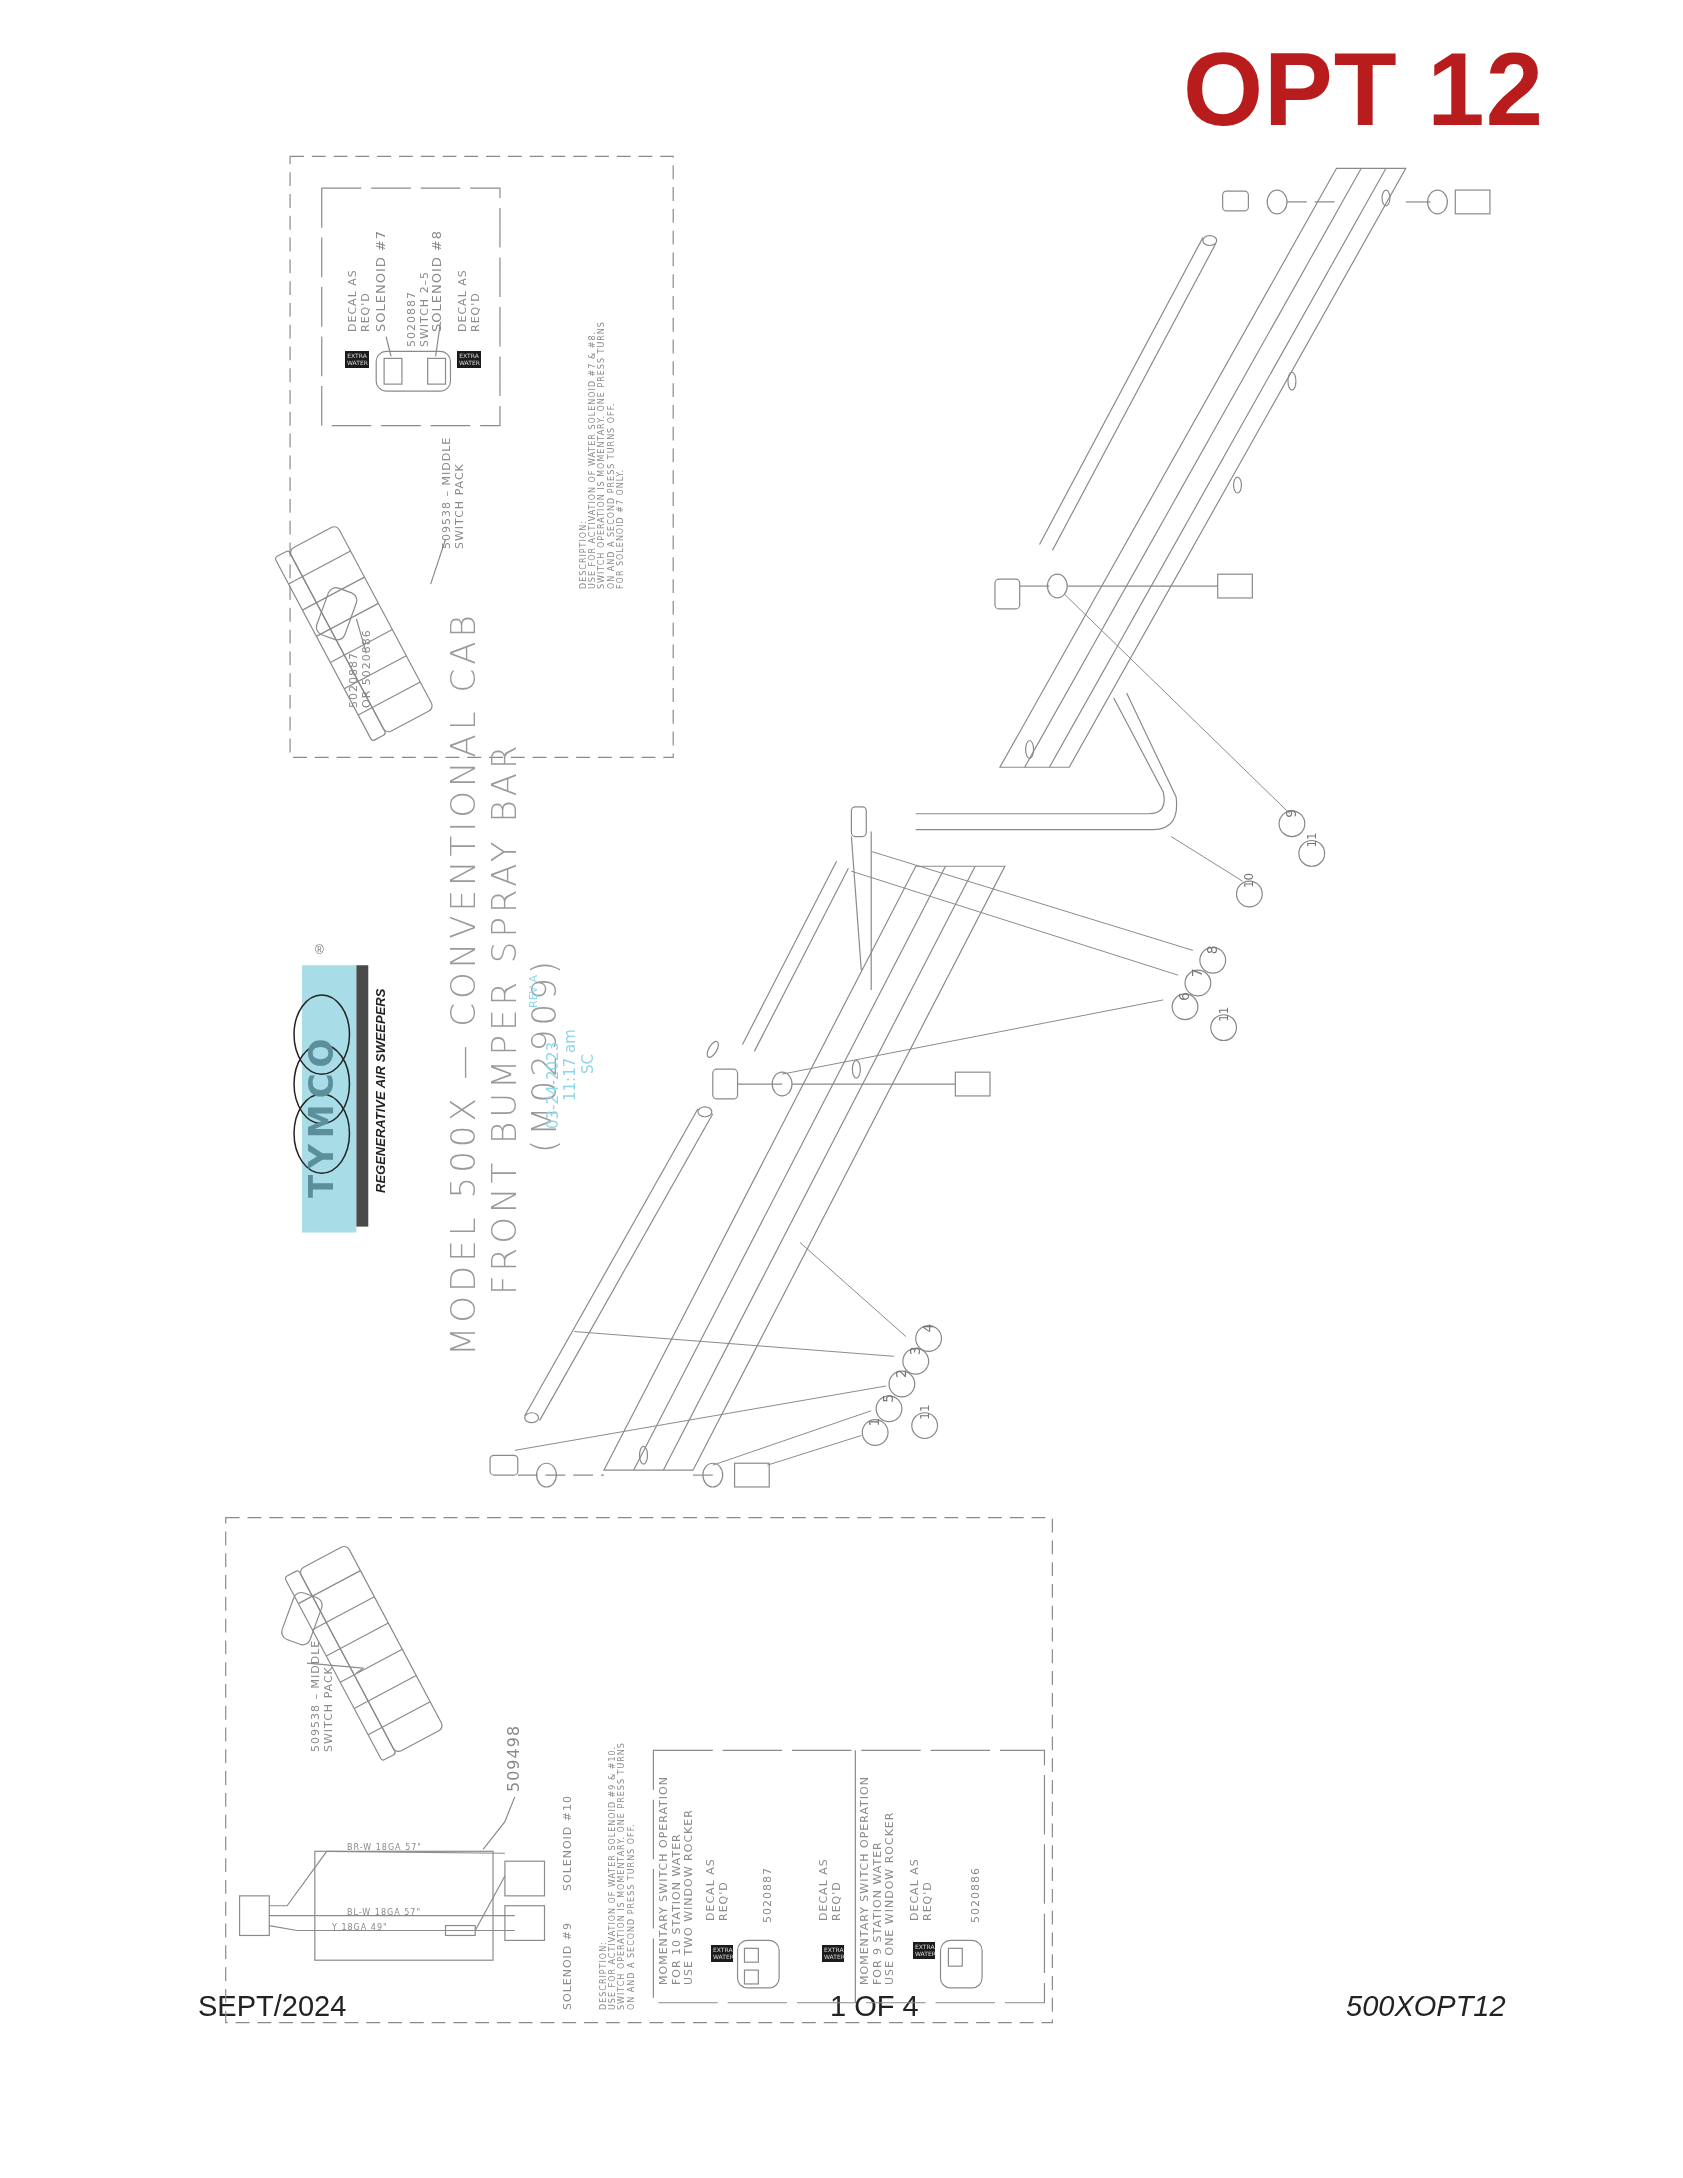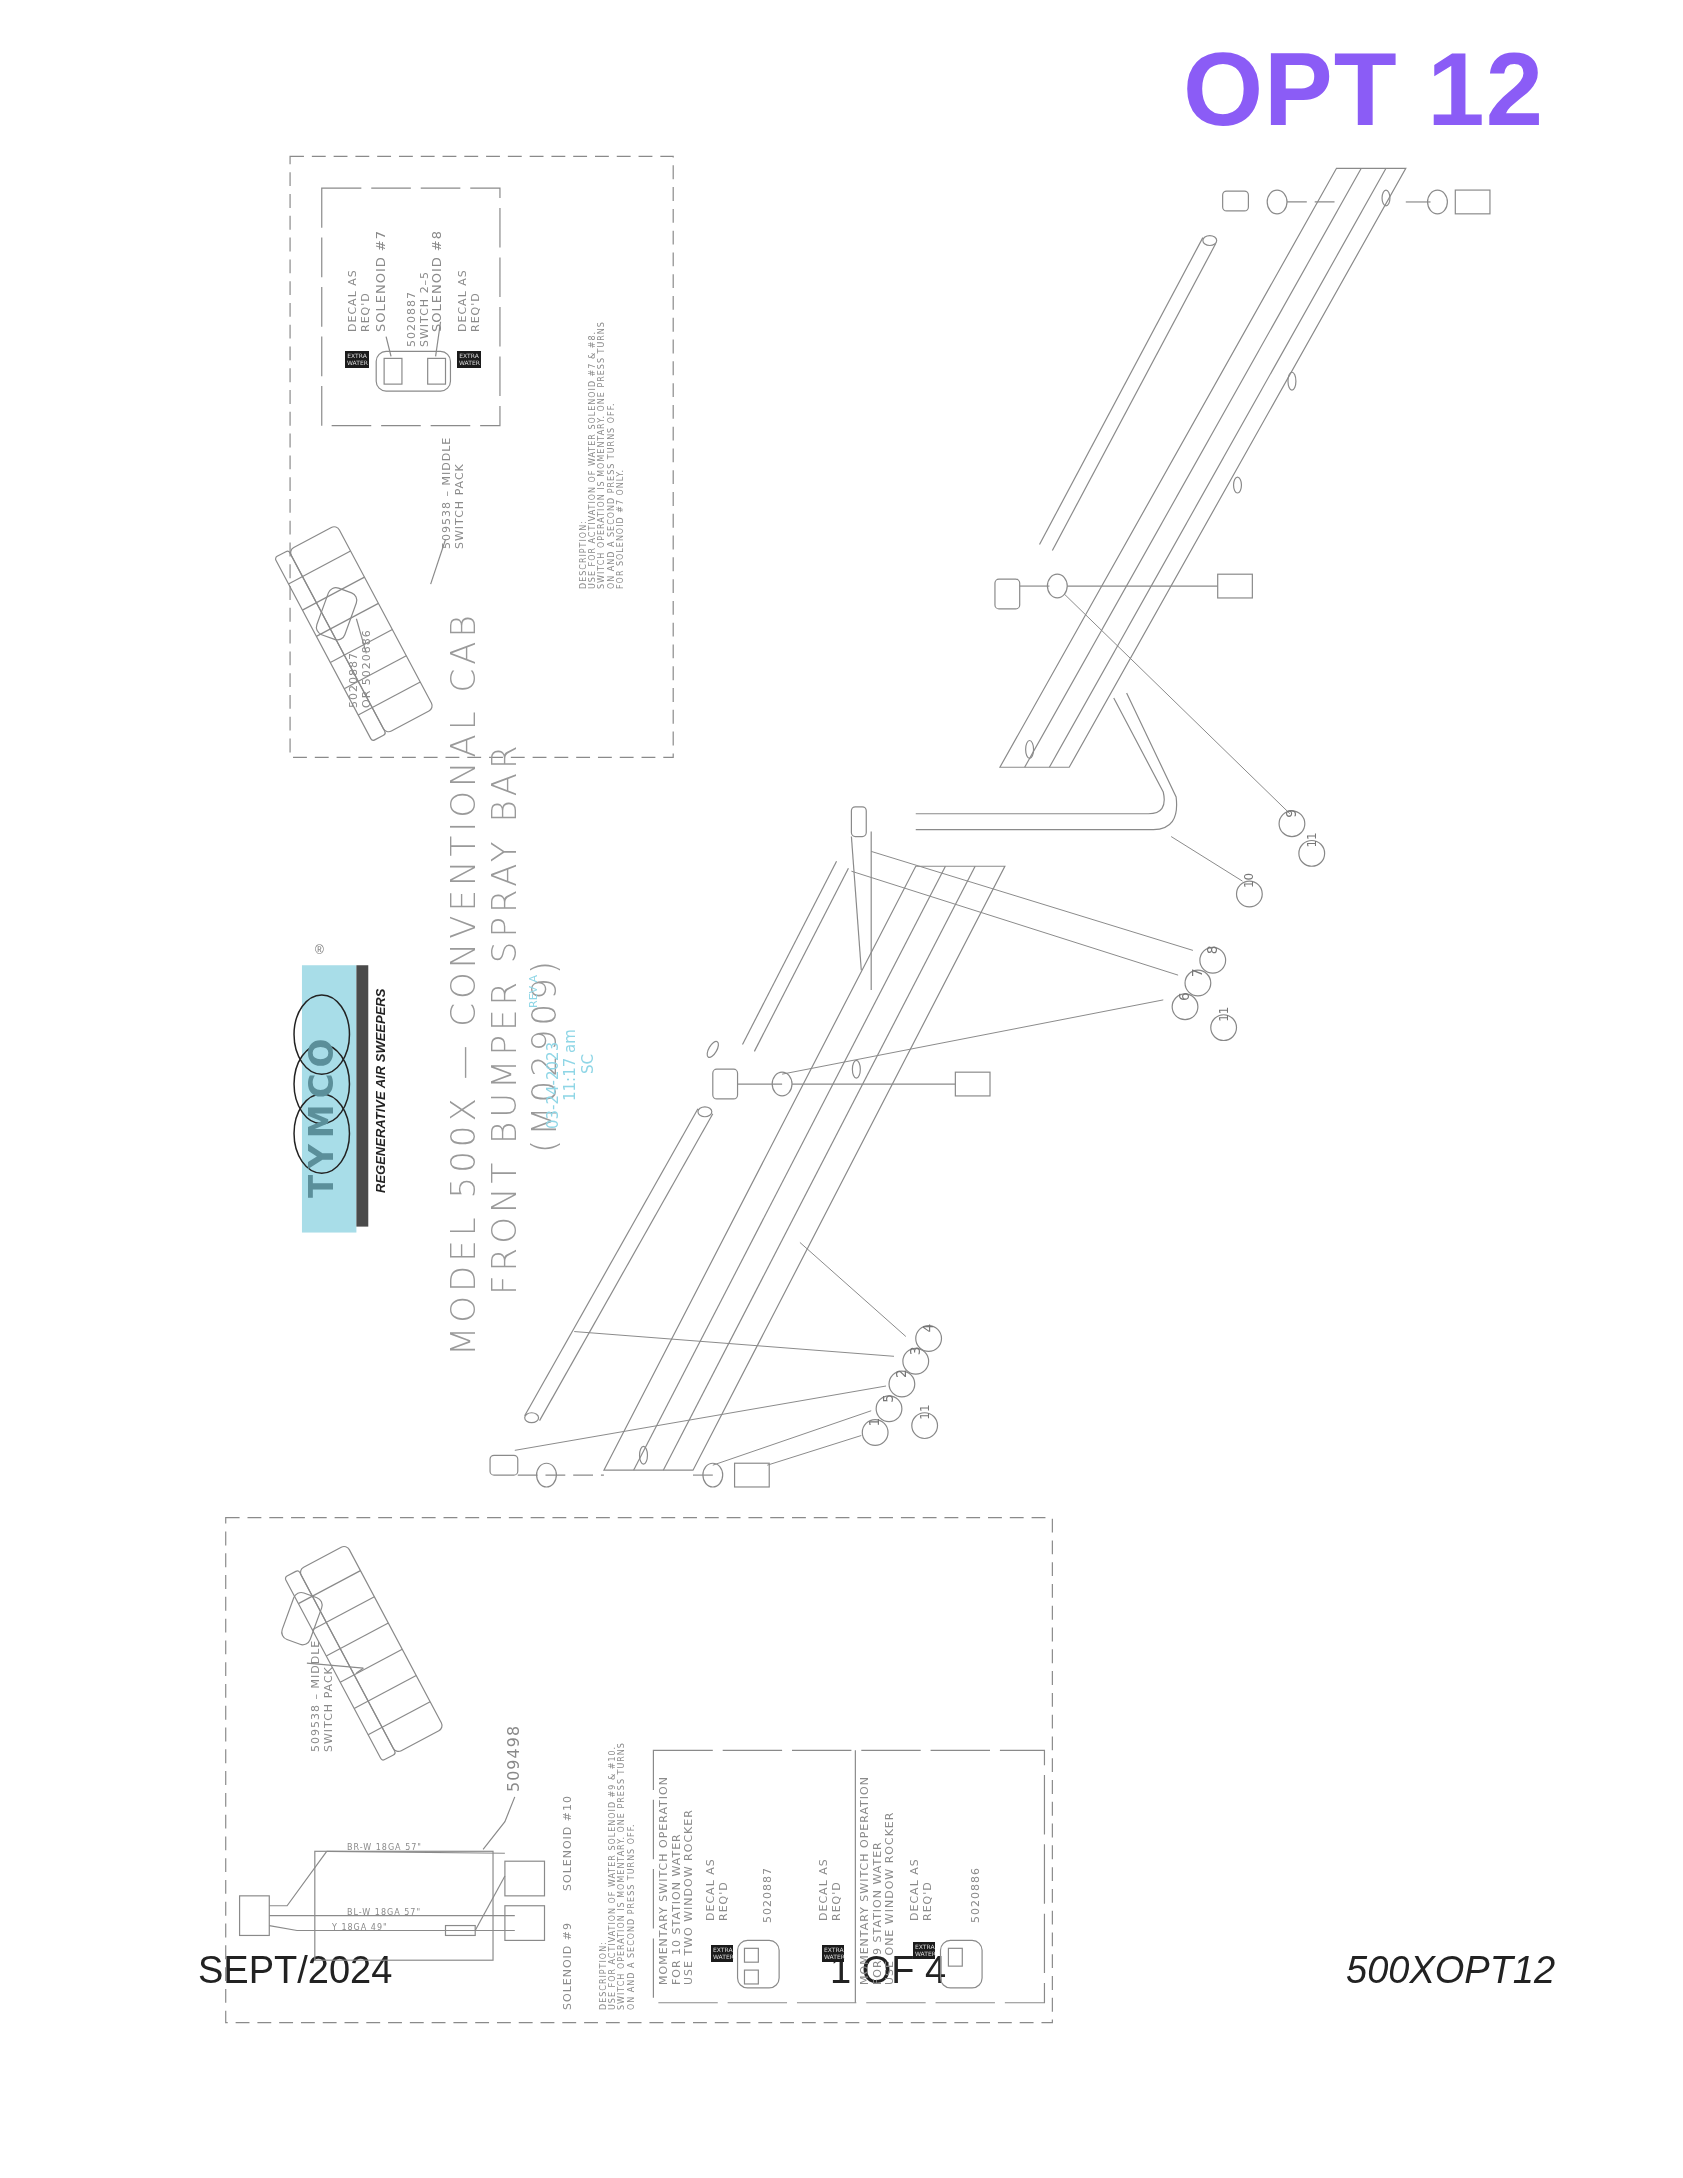--- a/index.html
+++ b/index.html
@@ -1,19 +1,19 @@
 <!DOCTYPE html>
 <html><head>
 <meta charset="utf-8">
 <style>
   html, body { margin: 0; padding: 0; background: #ffffff; }
   body { width: 1683px; height: 2178px; position: relative; overflow: hidden; font-family: "Liberation Sans", sans-serif; color: #222; }
   .abs { position: absolute; }
-  #opt-title { left: 1183px; top: 38px; font-size: 103px; font-weight: bold; color: #8b5cf6; letter-spacing: 1px; line-height: 1; }
-  .footer { top: 1951px; font-size: 38px; color: #222; line-height: 1; }
+  #opt-title { left: 1183px; top: 38px; font-size: 103px; font-weight: bold; color: #b91c1c; letter-spacing: 1px; line-height: 1; }
+  .footer { top: 1992px; font-size: 29px; color: #222; line-height: 1; }
   #footer-left { left: 198px; }
   #footer-center { left: 830px; }
   #footer-right { left: 1346px; font-style: italic; }
   svg#drawing { position: absolute; left: 0; top: 0; }
   .rot { position: absolute; transform-origin: 0 0; transform: rotate(-90deg); white-space: pre; font-family: "DejaVu Sans", sans-serif; color: #888; line-height: 1.15; }
   .cad { font-family: "DejaVu Sans", sans-serif; color: #8a8a8a; letter-spacing: 1px; }
   .big-title { font-size: 34px; color: #9a9a9a; letter-spacing: 4px; font-weight: 200; }
   .cyan { color: #8fd6e6; }
   .small { font-size: 11px; }
   .med { font-size: 15px; }

